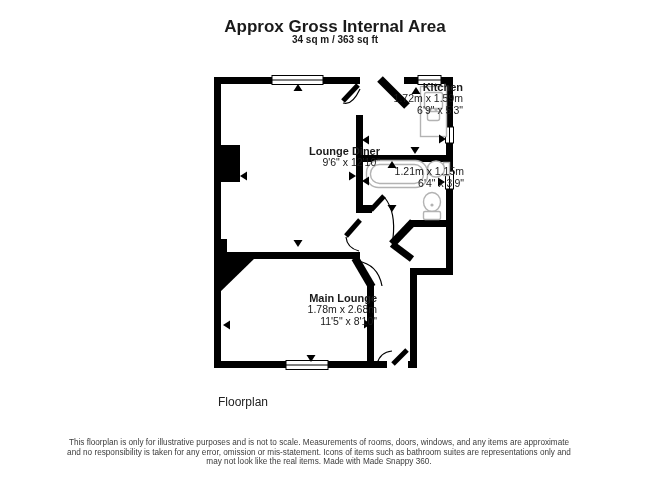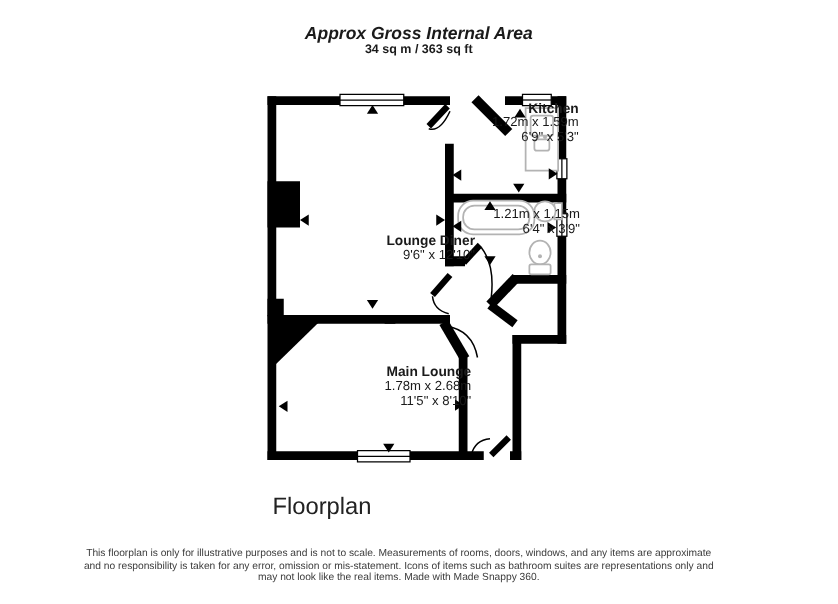--- a/index.html
+++ b/index.html
@@ -7,36 +7,36 @@
     --fixture:#b3b3b3;
     --text:#1a1a1a;
     --disc:#3c3c3c;
   }
   html,body{margin:0;padding:0;background:#ffffff;}
   .page{
     position:relative;width:670px;height:483px;background:#ffffff;overflow:hidden;
     font-family:"Liberation Sans", sans-serif;color:var(--text);
   }
   .header{position:absolute;left:0;top:20px;width:670px;text-align:center;}
-  .h1{font-size:14px;font-weight:bold;line-height:13px;font-style:italic;}
+  .h1{font-size:17px;font-weight:bold;line-height:13px;}
   .h2{font-size:10px;font-weight:bold;line-height:13px;}
   svg.plan{position:absolute;left:0;top:0;}
   .wall{fill:var(--wall);}
   .wline{stroke:var(--wall);fill:none;}
   .win{fill:#ffffff;stroke:var(--wall);stroke-width:1;}
   .winline{stroke:var(--wall);stroke-width:1;}
   .fixture{fill:#ffffff;stroke:var(--fixture);stroke-width:1.4;}
   .fixdot{fill:var(--fixture);}
   .arc{stroke:var(--wall);stroke-width:1.2;fill:none;}
   .leaf{stroke:var(--wall);stroke-width:5;}
   .arrow{fill:var(--wall);}
   .room-label{position:absolute;text-align:right;}
   .rname{font-size:11px;font-weight:bold;line-height:12px;}
   .rdim{font-size:10.5px;line-height:11.5px;}
-  .plan-caption{position:absolute;left:218px;top:395px;font-size:19px;color:#222222;}
+  .plan-caption{position:absolute;left:218px;top:395px;font-size:12px;color:#222222;}
   .disclaimer{position:absolute;left:0;top:438px;width:638px;text-align:center;color:var(--disc);}
   .disclaimer div{font-size:8.2px;line-height:9.5px;}
 </style>
 </head>
 <body>
 
 <div class="page">
 
   <div class="header">
     <div class="h1">Approx Gross Internal Area</div>
@@ -156,21 +156,21 @@
       <polygon class="arrow" points="392,212 387.5,205 396.5,205"></polygon>
     </g>
     <g>
       <polygon class="arrow" points="223,325 230,320.5 230,329.5"></polygon>
       <polygon class="arrow" points="371,324 364,319.5 364,328.5"></polygon>
       <polygon class="arrow" points="312,252 307.5,259 316.5,259"></polygon>
       <polygon class="arrow" points="311,362 306.5,355 315.5,355"></polygon>
     </g>
   </svg>
 
-  <div class="room-label" style="left:220px;top:145px;width:160px;margin-top:42px;">
+  <div class="room-label" style="left:220px;top:145px;width:160px;">
     <div class="rname">Lounge Diner</div>
     <div class="rdim">9'6" x 12'10"</div>
   </div>
 
   <div class="room-label" style="left:343px;top:81px;width:120px;">
     <div class="rname">Kitchen</div>
     <div class="rdim">1.72m x 1.59m</div>
     <div class="rdim">6'9" x 5'3"</div>
   </div>
 

